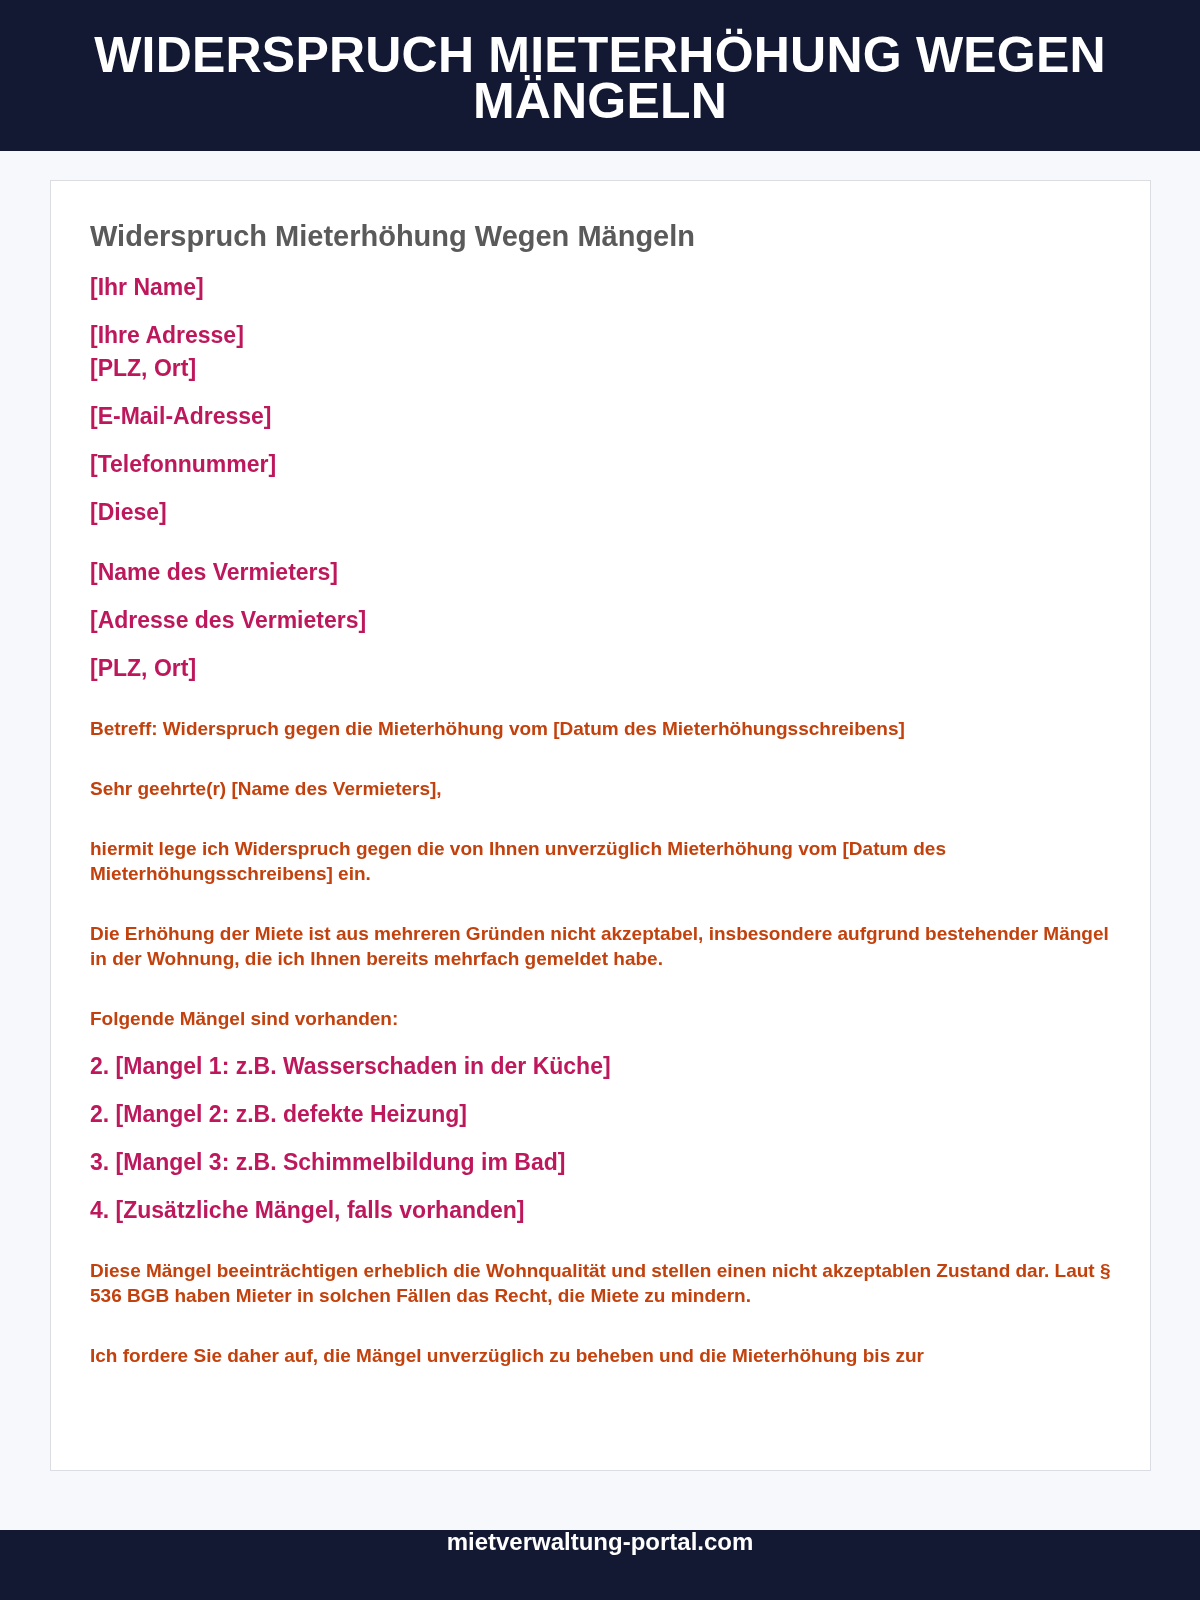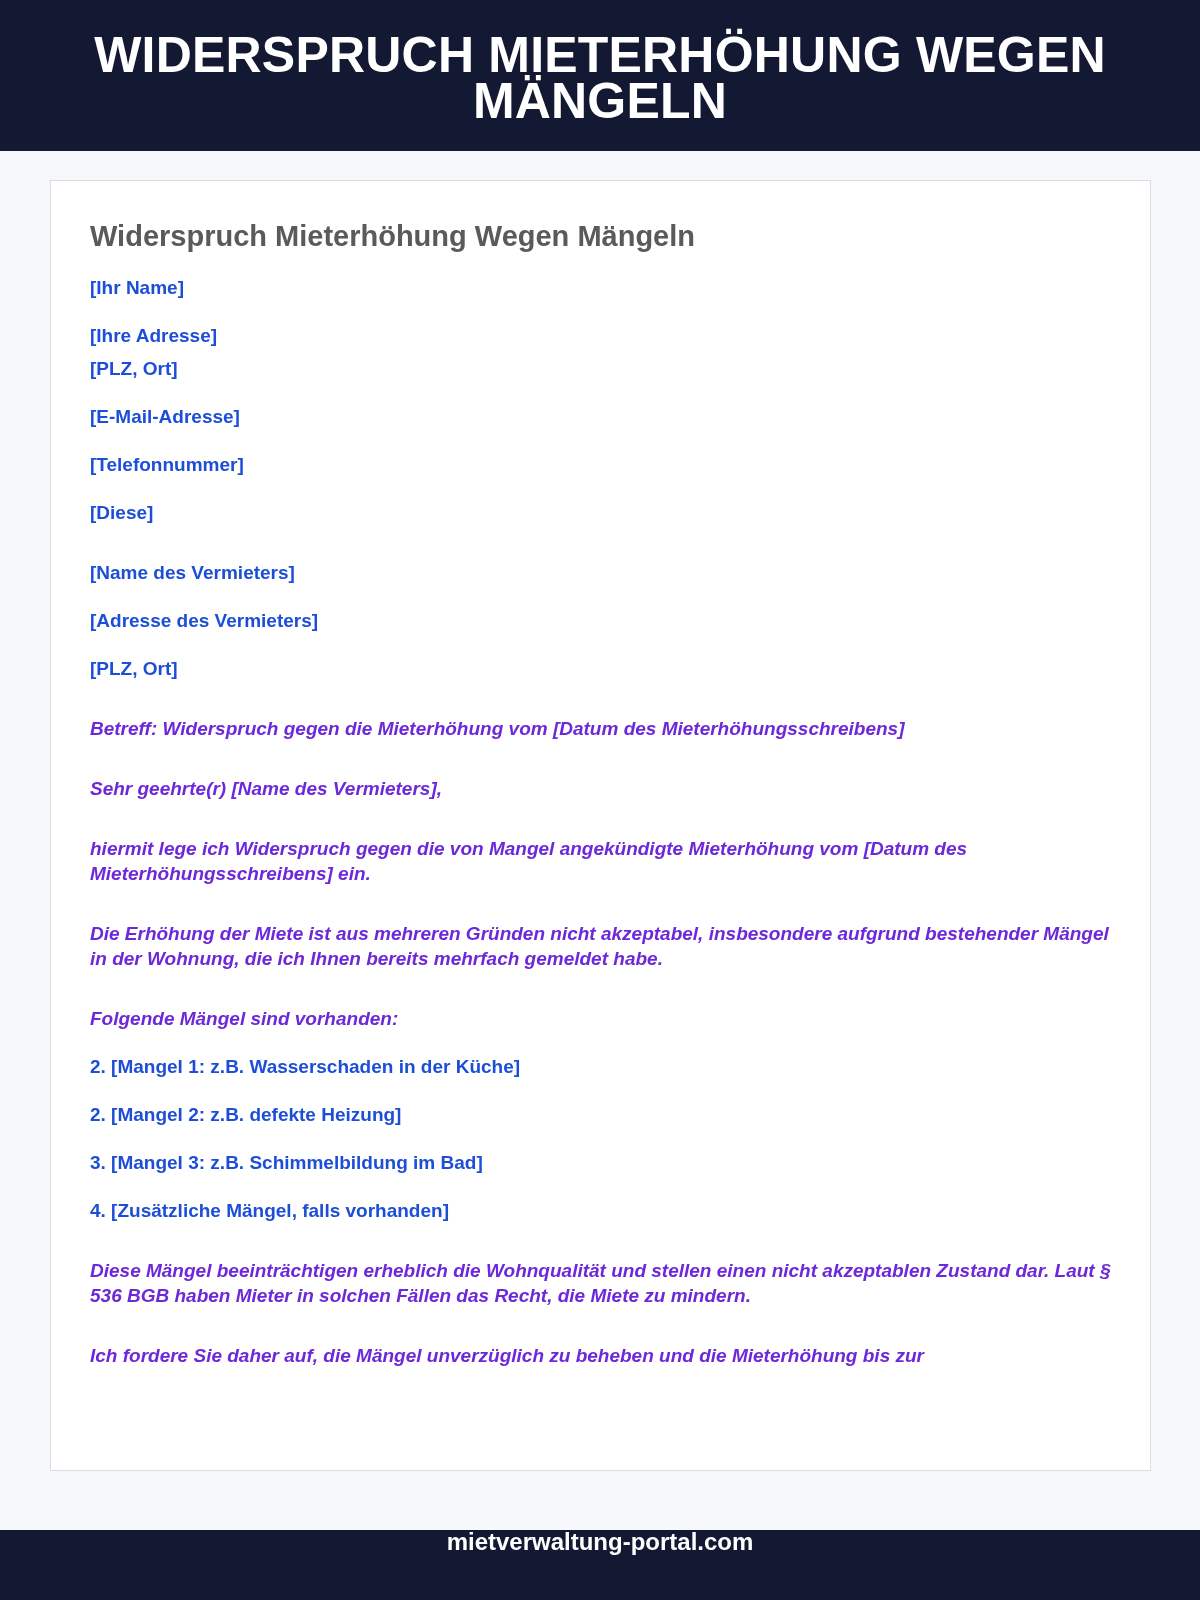--- a/index.html
+++ b/index.html
@@ -42,31 +42,30 @@
       overflow: hidden;
     }
     .doc-title {
       color: #5a5a5a;
       font-weight: bold;
       font-size: 29px;
       line-height: 34px;
       margin-bottom: 22px;
     }
     .line {
-      color: #1d4ed8;
+      color: #be185d;
+      font-weight: bold;
+      font-size: 23px;
+      line-height: 25px;
+    }
+    .p {
+      color: #c2410c;
       font-weight: bold;
       font-size: 19px;
       line-height: 25px;
-    }
-    .p {
-      color: #6d28d9;
-      font-weight: bold;
-      font-size: 19px;
-      line-height: 25px;
-      font-style: italic;
     }
     .footer {
       position: absolute;
       left: 0;
       top: 1530px;
       width: 1200px;
       height: 70px;
       background: #141933;
       display: flex;
       justify-content: center;
@@ -98,21 +97,21 @@
   </div>
 
   <div>
     <div class="line" style="margin-bottom:23px">[Name des Vermieters]</div>
     <div class="line" style="margin-bottom:23px">[Adresse des Vermieters]</div>
     <div class="line" style="margin-bottom:35px">[PLZ, Ort]</div>
   </div>
 
   <div class="p" style="margin-bottom:35px">Betreff: Widerspruch gegen die Mieterhöhung vom [Datum des Mieterhöhungsschreibens]</div>
   <div class="p" style="margin-bottom:35px">Sehr geehrte(r) [Name des Vermieters],</div>
-  <div class="p" style="margin-bottom:35px">hiermit lege ich Widerspruch gegen die von Mangel angekündigte Mieterhöhung vom [Datum des Mieterhöhungsschreibens] ein.</div>
+  <div class="p" style="margin-bottom:35px">hiermit lege ich Widerspruch gegen die von Ihnen unverzüglich Mieterhöhung vom [Datum des Mieterhöhungsschreibens] ein.</div>
   <div class="p" style="margin-bottom:35px">Die Erhöhung der Miete ist aus mehreren Gründen nicht akzeptabel, insbesondere aufgrund bestehender Mängel in der Wohnung, die ich Ihnen bereits mehrfach gemeldet habe.</div>
   <div class="p" style="margin-bottom:23px">Folgende Mängel sind vorhanden:</div>
 
   <div>
     <div class="line" style="margin-bottom:23px">2. [Mangel 1: z.B. Wasserschaden in der Küche]</div>
     <div class="line" style="margin-bottom:23px">2. [Mangel 2: z.B. defekte Heizung]</div>
     <div class="line" style="margin-bottom:23px">3. [Mangel 3: z.B. Schimmelbildung im Bad]</div>
     <div class="line" style="margin-bottom:35px">4. [Zusätzliche Mängel, falls vorhanden]</div>
   </div>
 

